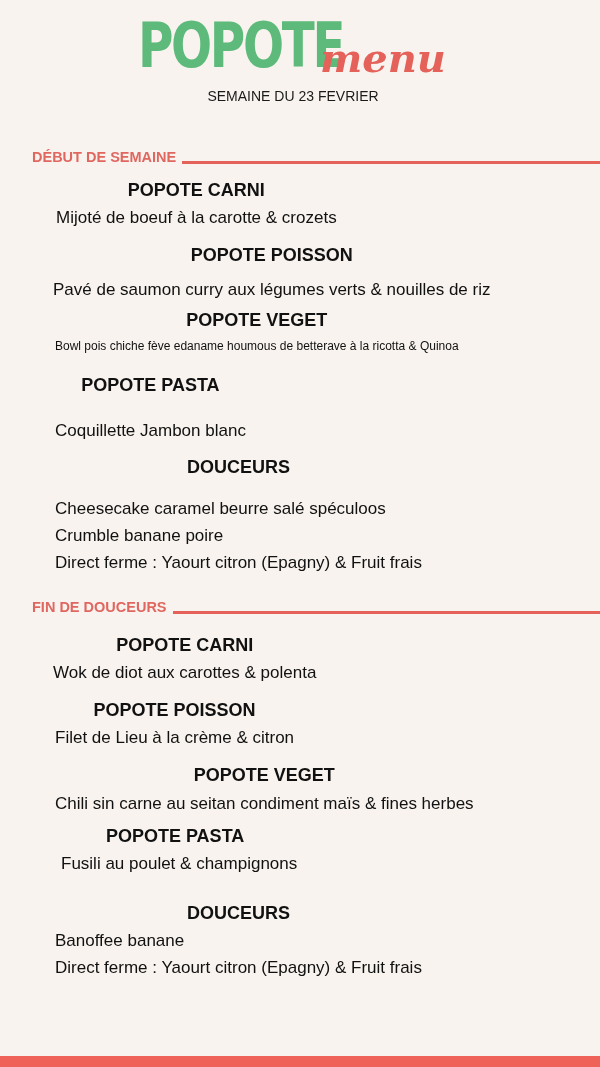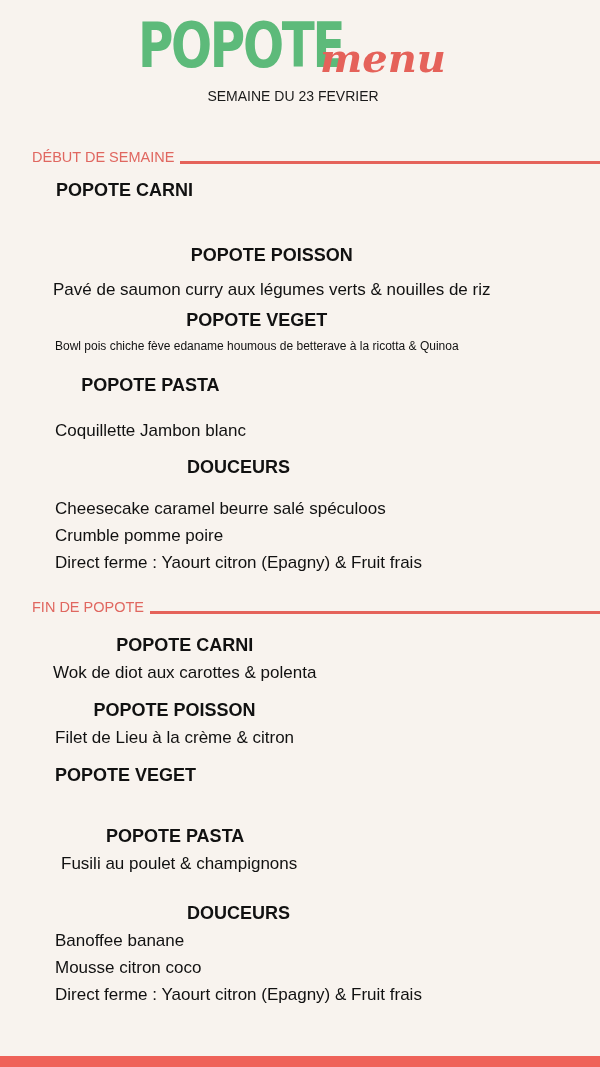--- a/index.html
+++ b/index.html
@@ -21,21 +21,21 @@
     position:absolute; left:182px; top:26px;
     font-family:"DejaVu Serif", serif; font-style:italic; font-weight:bold;
     font-size:40px; color:#e5625a; line-height:48px; white-space:nowrap;
   }
   .subtitle {
     position:absolute; left:0; width:586px; top:88px; text-align:center;
     font-size:14px; color:#1a1a1a; letter-spacing:0px;
   }
   .section-head { position:absolute; left:32px; display:flex; align-items:flex-end; right:0; }
   .section-label {
-    font-size:14.5px; font-weight:normal; color:#e06760; white-space:nowrap; line-height:16px;
+    font-size:14.5px; font-weight:bold; color:#e06760; white-space:nowrap; line-height:16px;
   }
   .section-rule { flex:1; height:3px; background:#e5625a; margin-left:6px; margin-bottom:1px; }
   .item { position:absolute; }
   .item-title { font-size:18px; font-weight:bold; color:#111; line-height:22px;text-align:center; }
   .item-desc { font-size:17px; color:#111; line-height:27px; margin-top:5px; white-space:nowrap; }
   .item-desc.small { font-size:12px; }
   .bottom-bar { position:absolute; left:0; right:0; top:1056px; height:11px; background:#ef6259; }
 </style>
 </head>
 <body>
@@ -46,68 +46,69 @@
 </div>
 <div class="subtitle">SEMAINE DU 23 FEVRIER</div>
 
 <div class="section-head" style="top:149px;">
   <span class="section-label">DÉBUT DE SEMAINE</span>
   <span class="section-rule"></span>
 </div>
 
 <div class="item" style="left:56px; top:179px;">
   <div class="item-title">POPOTE CARNI</div>
+  <div class="item-desc" style="margin-top:3px;">Mijoté de boeuf à la carotte &amp; crozets</div>
 </div>
 
 <div class="item" style="left:53px; top:244px;">
   <div class="item-title">POPOTE POISSON</div>
   <div class="item-desc" style="margin-top:10px;">Pavé de saumon curry aux légumes verts &amp; nouilles de riz</div>
 </div>
 
 <div class="item" style="left:55px; top:309px;">
   <div class="item-title">POPOTE VEGET</div>
   <div class="item-desc small" style="margin-top:2px;">Bowl pois chiche fève edaname houmous de betterave à la ricotta &amp; Quinoa</div>
 </div>
 
 <div class="item" style="left:55px; top:374px;">
   <div class="item-title">POPOTE PASTA</div>
   <div class="item-desc" style="margin-top:21px;">Coquillette Jambon blanc</div>
 </div>
 
 <div class="item" style="left:55px; top:456px;">
   <div class="item-title">DOUCEURS</div>
   <div class="item-desc" style="margin-top:17px;">Cheesecake caramel beurre salé spéculoos</div>
-  <div class="item-desc" style="margin-top:0;">Crumble pomme poire</div>
+  <div class="item-desc" style="margin-top:0;">Crumble banane poire</div>
   <div class="item-desc" style="margin-top:0;">Direct ferme : Yaourt citron (Epagny) &amp; Fruit frais</div>
 </div>
 
 <div class="section-head" style="top:599px;">
-  <span class="section-label">FIN DE POPOTE</span>
+  <span class="section-label">FIN DE DOUCEURS</span>
   <span class="section-rule"></span>
 </div>
 
 <div class="item" style="left:53px; top:634px;">
   <div class="item-title">POPOTE CARNI</div>
   <div class="item-desc" style="margin-top:3px;">Wok de diot aux carottes &amp; polenta</div>
 </div>
 
 <div class="item" style="left:55px; top:699px;">
   <div class="item-title">POPOTE POISSON</div>
   <div class="item-desc" style="margin-top:3px;">Filet de Lieu à la crème &amp; citron</div>
 </div>
 
 <div class="item" style="left:55px; top:764px;">
   <div class="item-title">POPOTE VEGET</div>
+  <div class="item-desc" style="margin-top:4px;">Chili sin carne au seitan condiment maïs &amp; fines herbes</div>
 </div>
 
 <div class="item" style="left:53px; top:825px;">
   <div class="item-title">POPOTE PASTA</div>
   <div class="item-desc" style="margin-top:3px;margin-left:8px;">Fusili au poulet &amp; champignons</div>
 </div>
 
 <div class="item" style="left:55px; top:902px;">
   <div class="item-title">DOUCEURS</div>
   <div class="item-desc" style="margin-top:3px;">Banoffee banane</div>
-  <div class="item-desc" style="margin-top:0;">Mousse citron coco</div>
   <div class="item-desc" style="margin-top:0;">Direct ferme : Yaourt citron (Epagny) &amp; Fruit frais</div>
 </div>
 
 <div class="bottom-bar"></div>
 
 </body></html>

